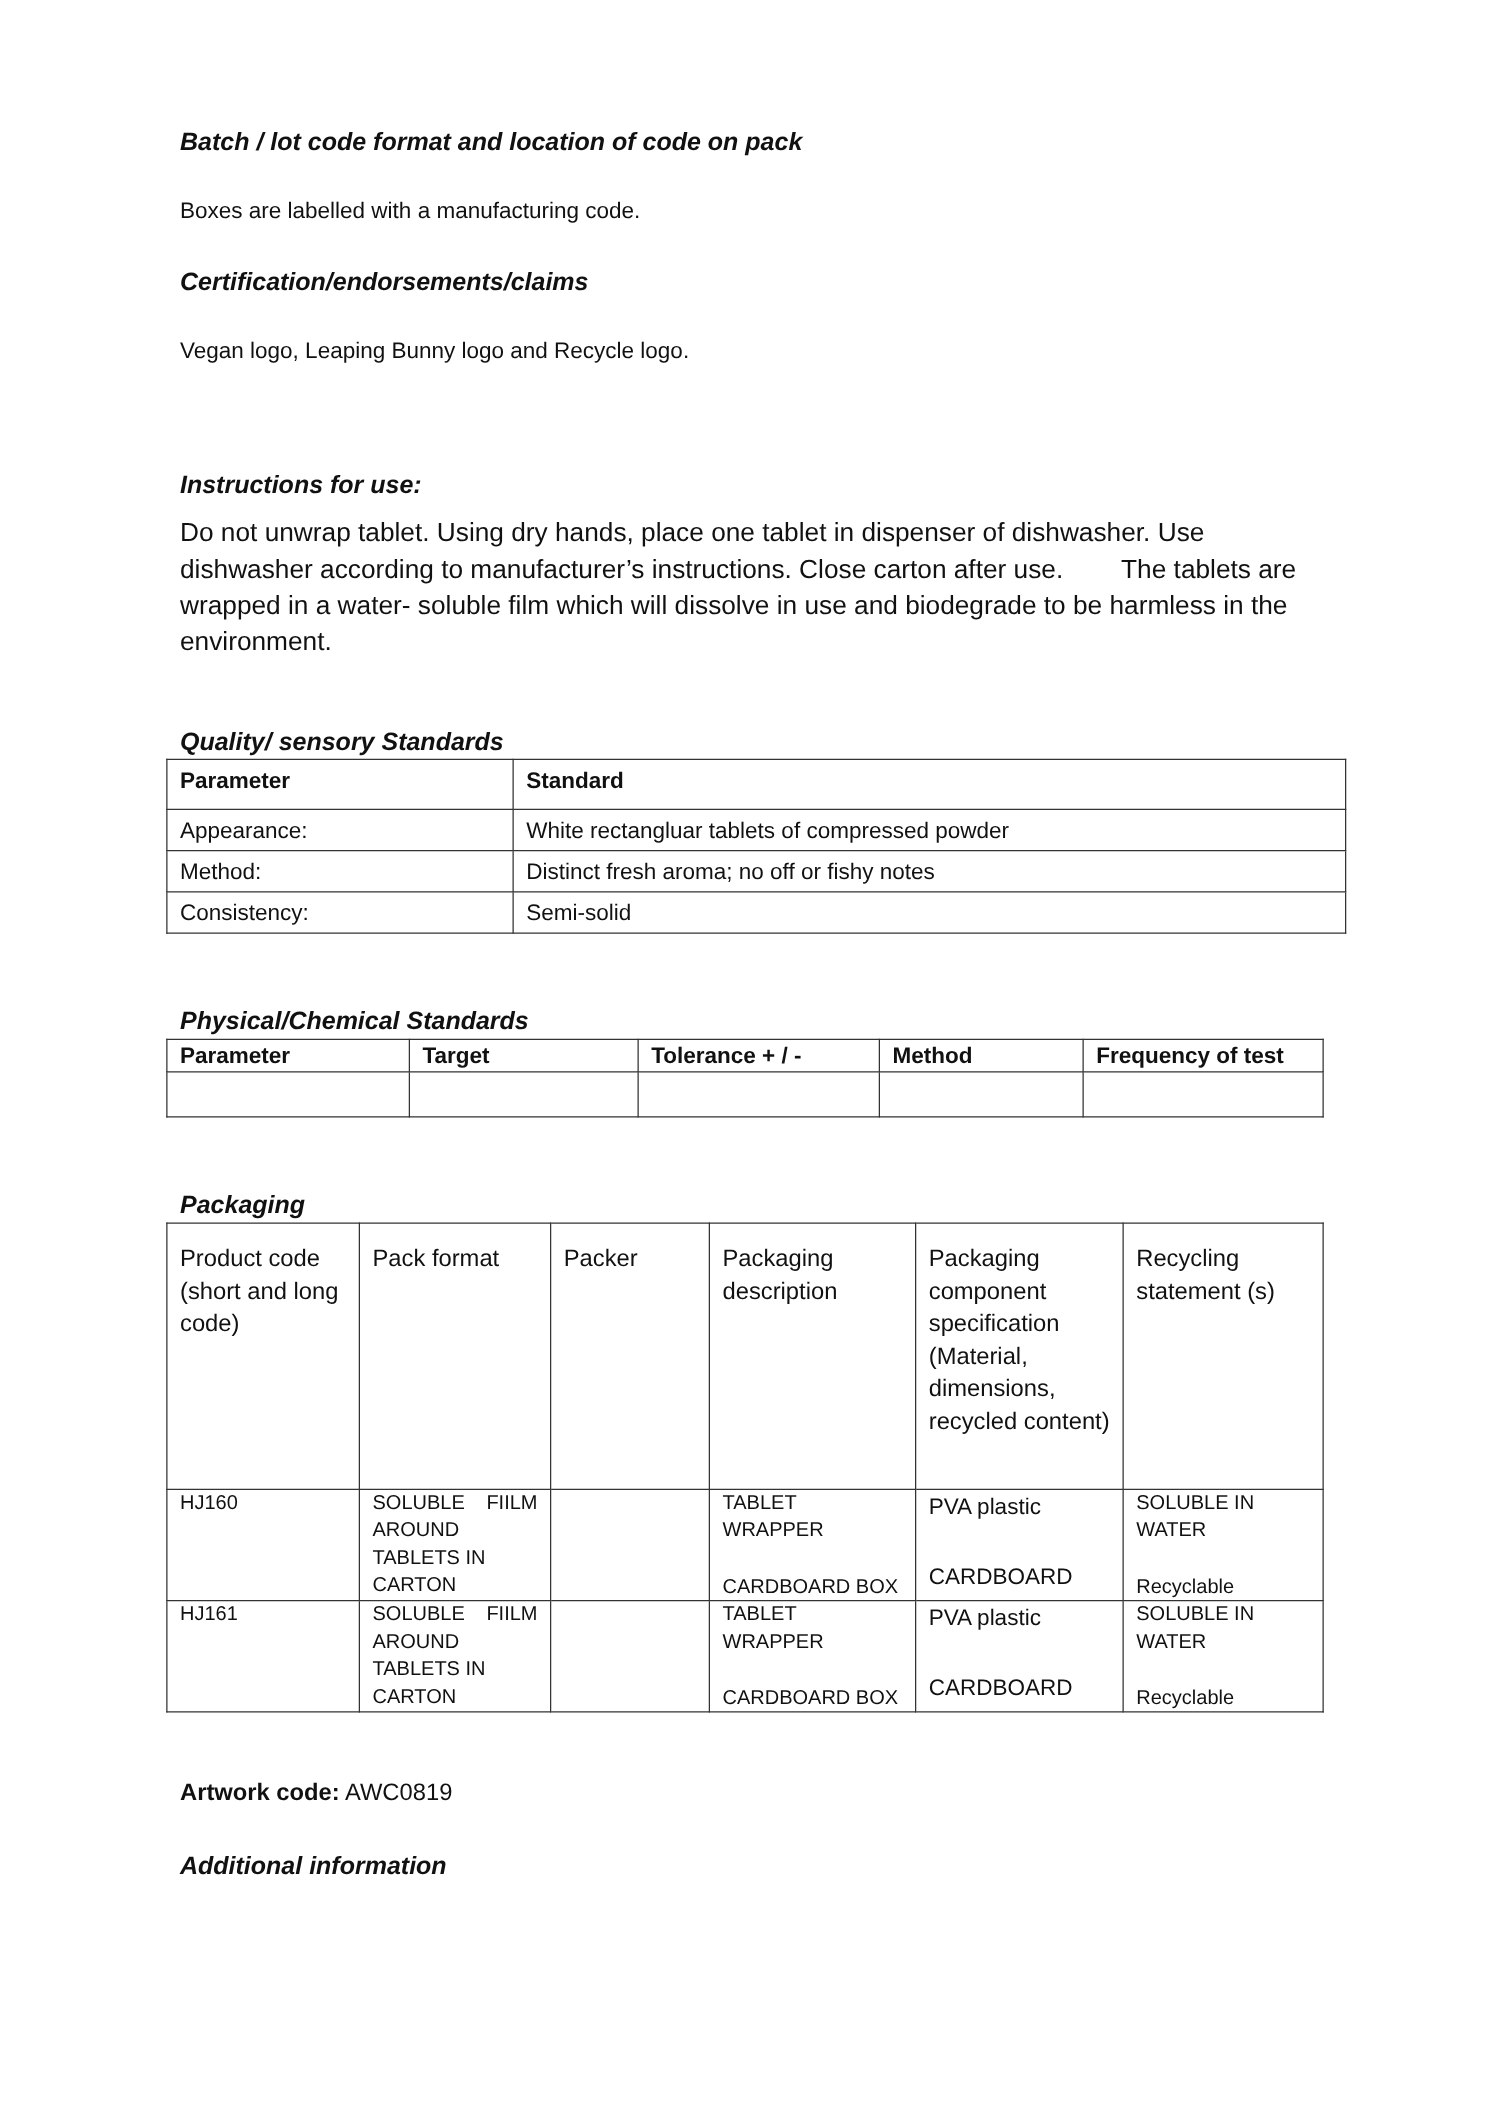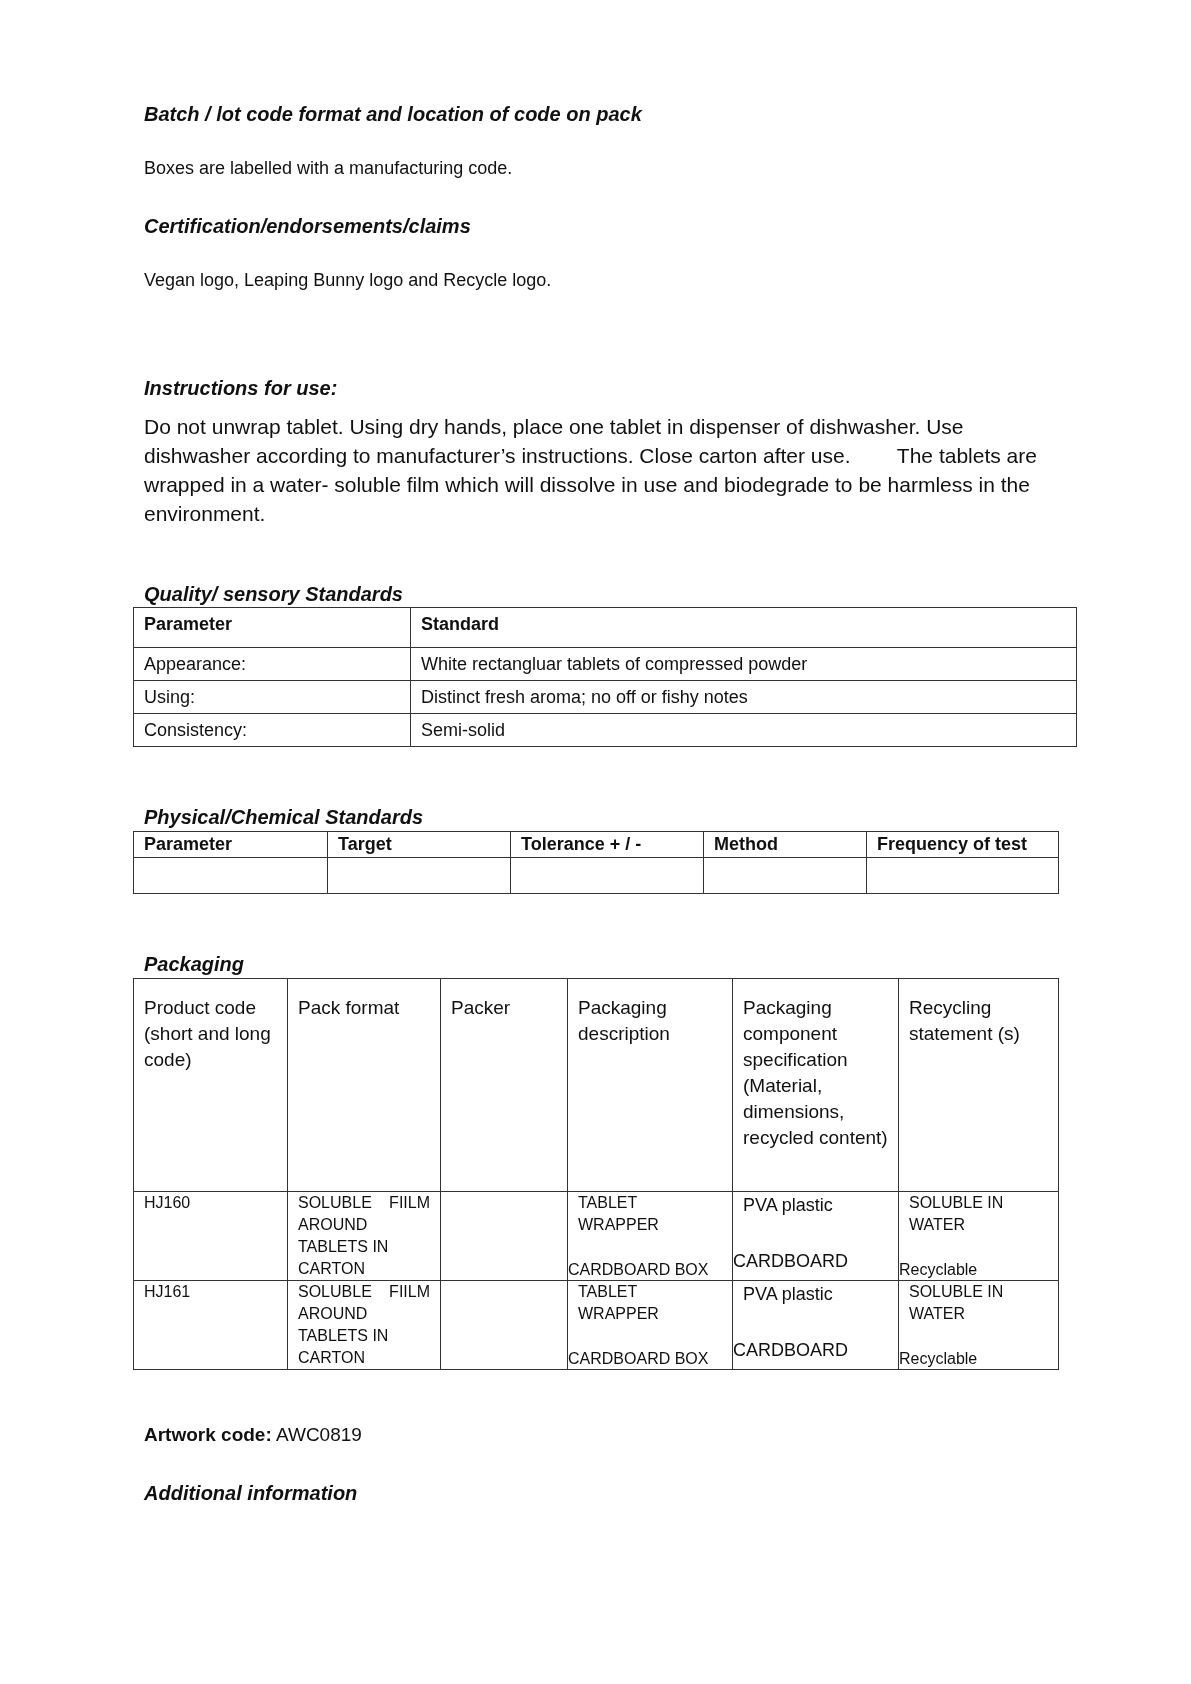--- a/index.html
+++ b/index.html
@@ -8,21 +8,21 @@
   .h { font-weight: bold; font-size: 20px; line-height: 24px; font-style: italic; }
   .p { font-size: 18px; line-height: 22px; margin-top: 26px; }
   .instr { font-size: 21px; line-height: 29px; width: 930px; }
   table { border-collapse: collapse; position: absolute; }
   td, th { border: 1.5px solid #333; vertical-align: top; text-align: left; padding: 4px 10px; font-weight: normal; }
   .q td, .q th { font-size: 18px; line-height: 24px; }
   .q th { font-weight: bold; }
   .pc th { font-weight: bold; font-size: 18px; line-height: 20px; padding: 2px 10px; }
   .pk th { font-size: 19px; line-height: 26px; height: 180px; padding: 16px 10px; }
   .pk td { font-size: 16px; line-height: 22px; height: 82px; padding: 0 10px; position: relative; }
-  .pk td .bot { position: absolute; left: 0; bottom: -1px; margin-top: 48px; }
+  .pk td .bot { position: absolute; left: 10px; bottom: -1px; margin-top: 48px; }
   .pk td.big { font-size: 18px; }
   .pk td.big .bot { bottom: 8px; }
   .just { text-align: justify; text-align-last: justify; display: block; }
 </style>
 </head>
 <body>
 
 <div class="abs h" style="left:144px; top:102px;">Batch / lot code format and location of code on pack</div>
 <div class="abs p" style="left:144px; top:131px;">Boxes are labelled with a manufacturing code.</div>
 
@@ -37,21 +37,21 @@
   <tbody>
       <tr style="height:40px;">
     <th style="width:256px;">Parameter</th>
     <th>Standard</th>
   </tr>
   <tr style="height:33px;">
     <td>Appearance:</td>
     <td>White rectangluar tablets of compressed powder</td>
   </tr>
   <tr style="height:33px;">
-    <td>Using:</td>
+    <td>Method:</td>
     <td>Distinct fresh aroma; no off or fishy notes</td>
   </tr>
   <tr style="height:33px;">
     <td>Consistency:</td>
     <td>Semi-solid</td>
   </tr>
 </tbody>
   </table>
 
 <div class="abs h" style="left:144px; top:805px;">Physical/Chemical Standards</div>

